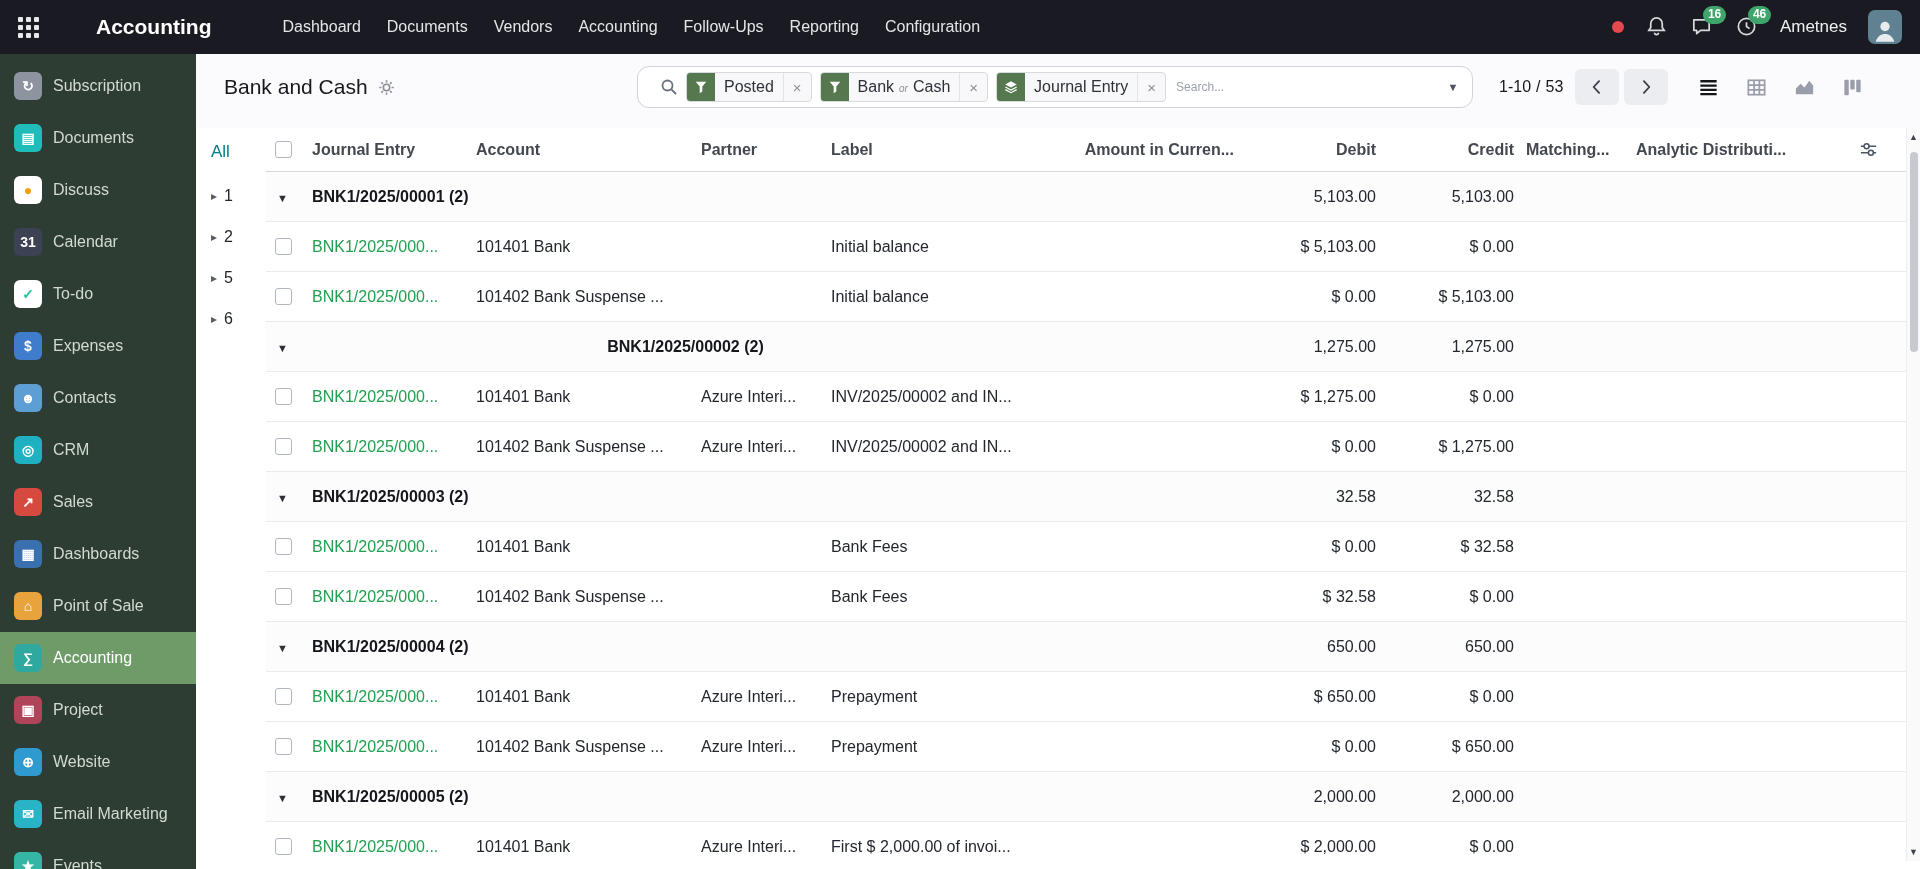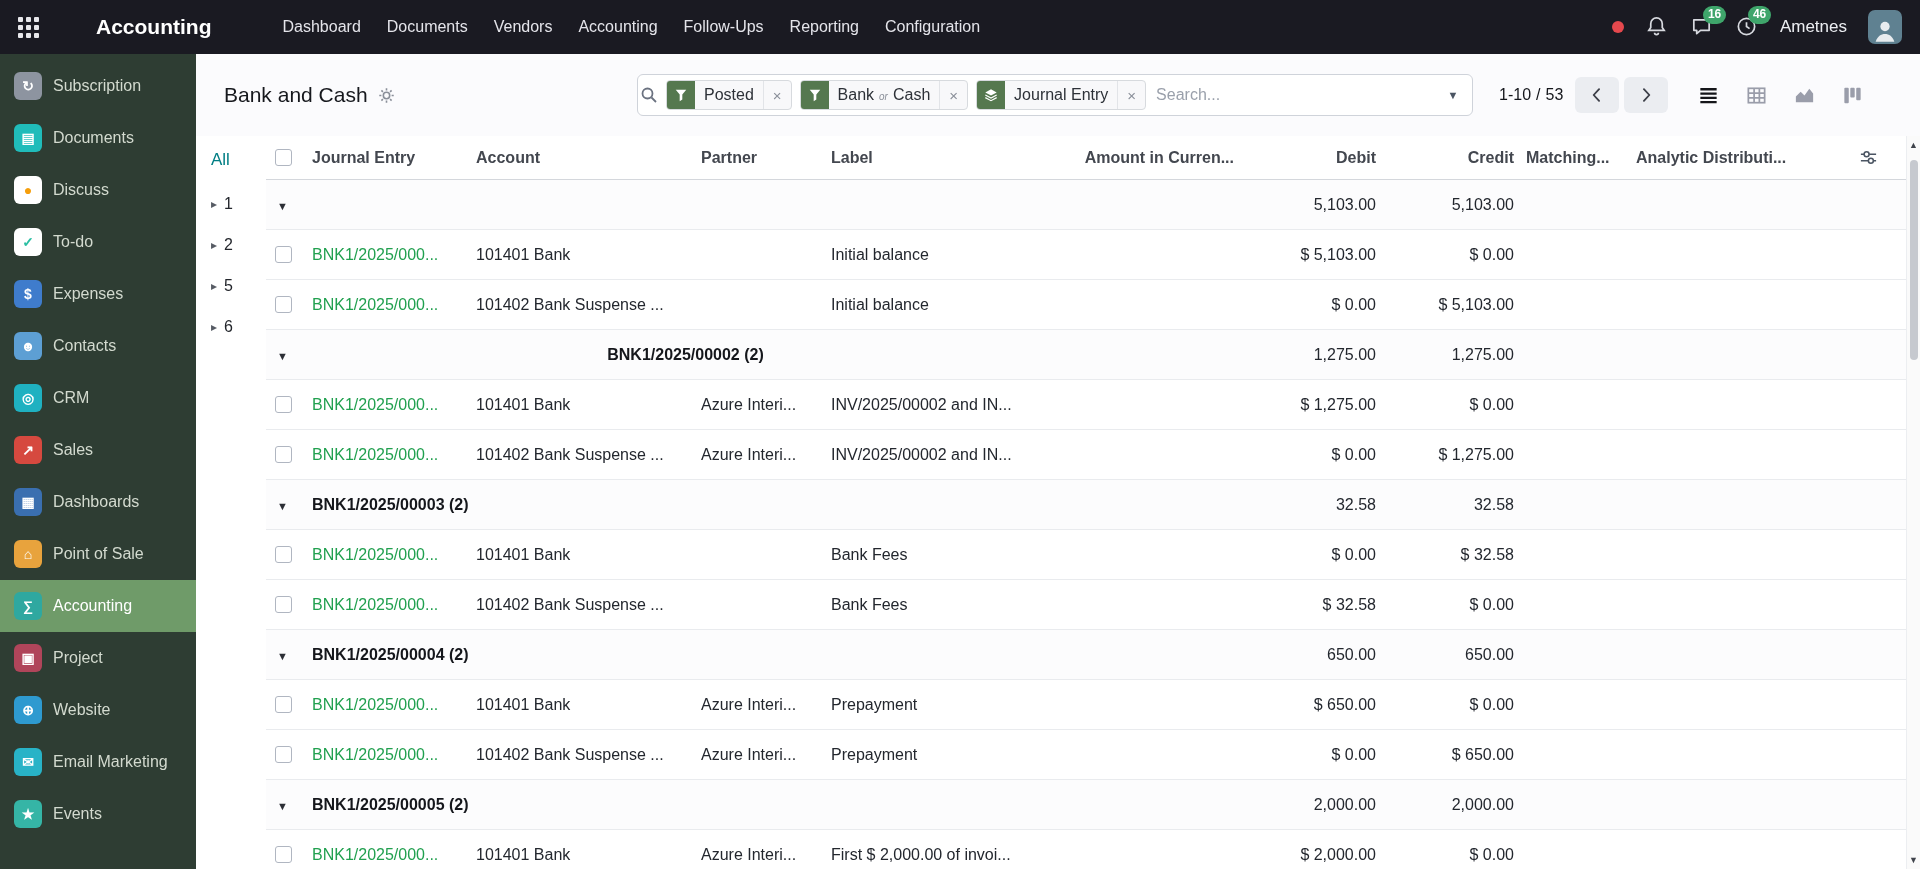--- a/index.html
+++ b/index.html
@@ -28,37 +28,37 @@
   
   .sidebar { position:fixed; top:54px; left:0; width:196px; height:815px;
              background:#2e3d33; padding-top:6px; overflow:hidden; }
   .sidebar-item { height:52px; display:flex; align-items:center; padding:0 14px;
                   color:#d3dacf; font-size:16px; cursor:pointer; white-space:nowrap; }
   .sidebar-item.active { background:#6f9b69; color:#fff; }
   .app-icon { width:28px; height:28px; border-radius:6px; display:flex; align-items:center;
               justify-content:center; font-size:14px; font-weight:700; margin-right:11px; flex:0 0 28px; }
 
   
-  .main { position:fixed; left:196px; top:54px; width:1724px; height:815px; background:#a3a3a3; }
+  .main { position:fixed; left:196px; top:46px; width:1724px; height:815px; background:#a3a3a3; }
   .control-panel { height:82px; display:flex; align-items:center; padding-left:28px; background:#fbfbfd; }
   .title-block { display:flex; align-items:center; gap:10px; width:205px; flex:0 0 auto; }
   .title-block h1 { font-size:21px; font-weight:400; color:#16181d; white-space:nowrap; }
   .gear { display:flex; cursor:pointer; }
 
   .searchbar { flex:0 0 836px; margin-left:208px; height:42px; display:flex; align-items:center;
-               background:#fff; border:1px solid #cfd3da; border-radius:6px; padding-left:2px; }
+               background:#fff; border:1px solid #cfd3da; border-radius:12px; padding-left:22px; }
   .facets { display:flex; gap:8px; margin-left:8px; }
   .facet { display:flex; align-items:center; height:30px; border:1px solid #d7dade; border-radius:4px;
            background:#f8f8fa; overflow:hidden; flex:0 0 auto; }
   .facet-icon { width:28px; height:30px; background:#55784f; display:flex; align-items:center; justify-content:center; }
   .facet-label { padding:0 9px; font-size:16px; color:#2d3138; display:flex; gap:5px; align-items:baseline; white-space:nowrap; }
   .seg.muted { font-style:italic; color:#8a8f99; font-size:10px; }
   .facet-x { padding:0 9px; color:#8a8f99; font-size:15px; border-left:1px solid #e2e4e8;
              height:100%; display:flex; align-items:center; cursor:pointer; }
-  .search-input { flex:1; border:none; outline:none; font-size:16px; color:#333; margin-left:10px;
+  .search-input { flex:1; border:none; outline:none; font-size:12px; color:#333; margin-left:10px;
                   min-width:50px; background:transparent; }
   .search-input::placeholder { color:#9aa0ab; }
   .search-caret { width:38px; color:#4b5563; font-size:11px; display:flex; justify-content:center; cursor:pointer; }
 
   .pager { margin-left:26px; display:flex; align-items:center; gap:12px; flex:0 0 auto; }
   .pager-text { font-size:16px; color:#15171c; display:flex; gap:5px; cursor:pointer; white-space:nowrap; }
   .pager-btns { display:flex; gap:5px; }
   .pager-btn { width:44px; height:36px; background:#ebedf1; border:none; border-radius:6px;
                display:flex; align-items:center; justify-content:center; color:#3c3f48; cursor:pointer; }
   .view-switcher { margin-left:16px; display:flex; flex:0 0 auto; }
@@ -167,20 +167,24 @@
       </div>
       <div class="sidebar-item">
         <span class="app-icon" style="background: rgb(32, 188, 186); color: rgb(255, 255, 255);">▤</span>
         <span class="sidebar-label">Documents</span>
       </div>
       <div class="sidebar-item">
         <span class="app-icon" style="background: rgb(255, 255, 255); color: rgb(245, 158, 11);">●</span>
         <span class="sidebar-label">Discuss</span>
       </div>
       <div class="sidebar-item">
+        <span class="app-icon" style="background: rgb(61, 65, 84); color: rgb(255, 255, 255);">31</span>
+        <span class="sidebar-label">Calendar</span>
+      </div>
+      <div class="sidebar-item">
         <span class="app-icon" style="background: rgb(255, 255, 255); color: rgb(43, 191, 163);">✓</span>
         <span class="sidebar-label">To-do</span>
       </div>
       <div class="sidebar-item">
         <span class="app-icon" style="background: rgb(63, 124, 204); color: rgb(255, 255, 255);">$</span>
         <span class="sidebar-label">Expenses</span>
       </div>
       <div class="sidebar-item">
         <span class="app-icon" style="background: rgb(93, 159, 212); color: rgb(255, 255, 255);">☻</span>
         <span class="sidebar-label">Contacts</span>
@@ -386,20 +390,21 @@
                   <circle cx="8" cy="6.5" r="2.6" fill="#ffffff"></circle>
                   <circle cx="12.5" cy="13.5" r="2.6" fill="#ffffff"></circle>
                 </g>
               </svg>
             </span>
           </span>
         </div>
       <div>
           <div class="trow group-row">
             <span class="cell caret-cell"><span class="gcaret">▼</span></span>
+            <span class="cell gname" style="grid-column: 2 / 6;">BNK1/2025/00001 (2)</span>
             <span class="cell num gtotal" style="grid-column: 7;">5,103.00</span>
             <span class="cell num gtotal" style="grid-column: 8;">5,103.00</span>
           </div>
           <div class="trow data-row">
             <span class="cell cb-cell">
               <span class="checkbox"></span>
             </span>
             <span class="cell link">BNK1/2025/000...</span>
             <span class="cell">101401 Bank</span>
             <span class="cell"></span>

